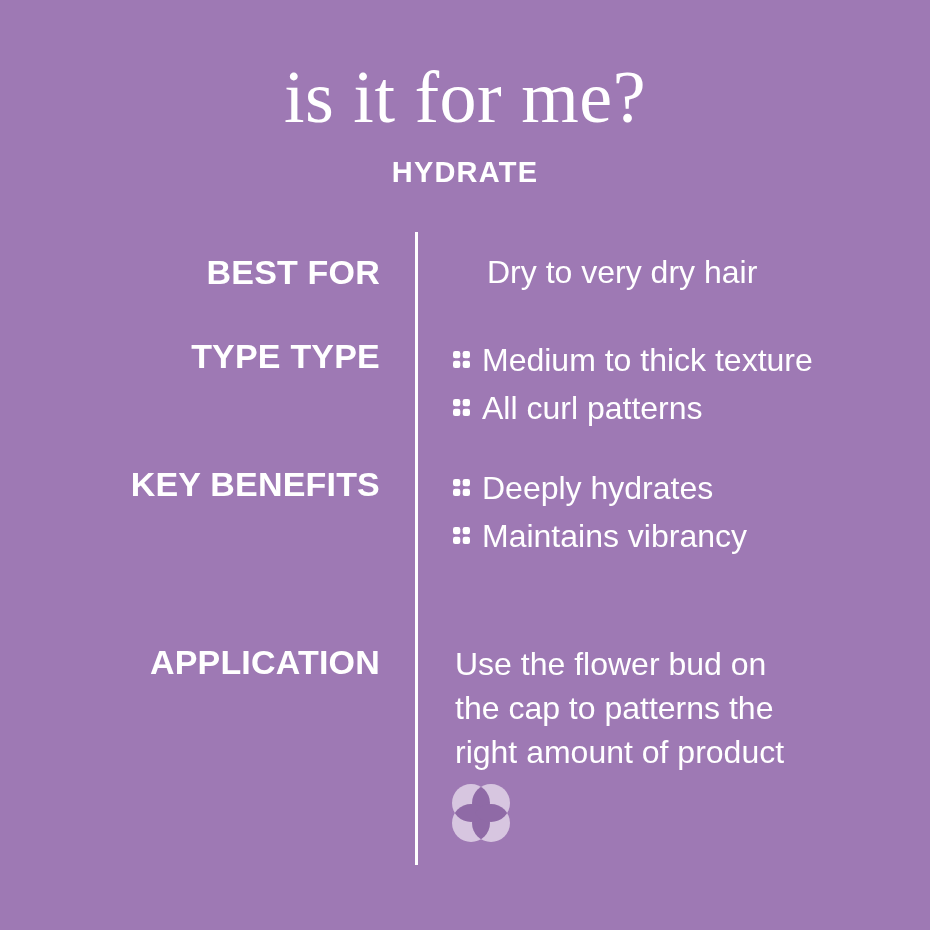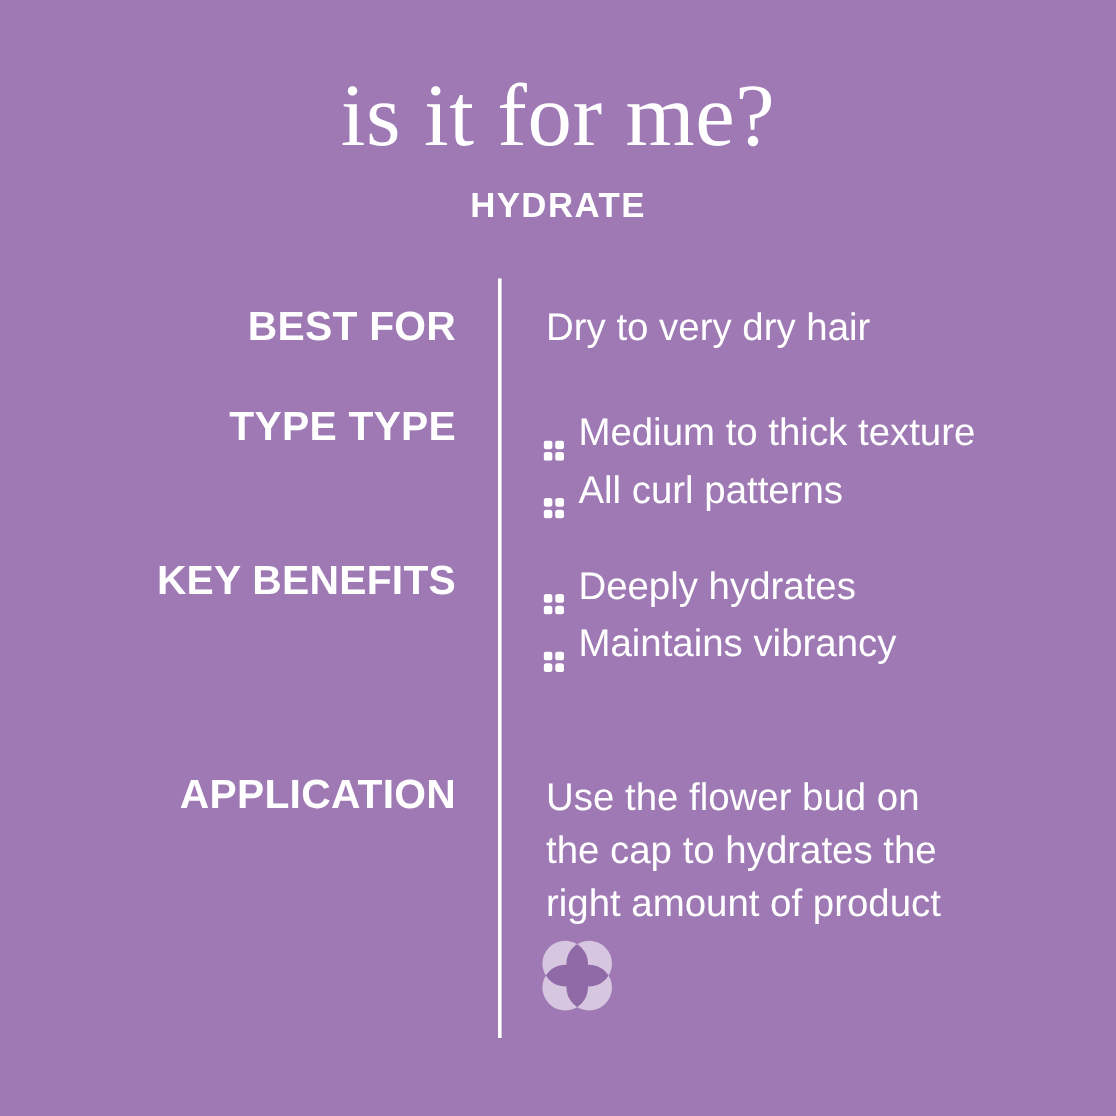--- a/index.html
+++ b/index.html
@@ -83,24 +83,25 @@
   .row-content {
     position: absolute;
     left: 453px;
     width: 450px;
   }
   .plain-line {
     font-size: 32px;
     line-height: 40px;
     color: #ffffff;
     padding-left: 2px;
+    margin-left: 32px;
   }
   .bullet-line {
     display: flex;
-    align-items: flex-end;
+    align-items: flex-start;
     font-size: 32px;
     line-height: 48px;
     color: #ffffff;
   }
   .bullet-icon {
     flex: 0 0 auto;
     width: 17px;
     height: 17px;
     margin-top: 15px;
     margin-right: 12px;
@@ -204,21 +205,21 @@
           </span>
           <span>Maintains vibrancy</span>
         </div>
       </div>
     </div>
 
     <div class="row" id="row-application">
       <div class="row-label">APPLICATION</div>
       <div class="row-content">
         <div class="para-line">Use the flower bud on</div>
-        <div class="para-line">the cap to hydrates the</div>
+        <div class="para-line">the cap to patterns the</div>
         <div class="para-line">right amount of product</div>
       </div>
     </div>
 
   </div>
 
   <div class="flower-wrap">
     <svg width="62" height="62" viewBox="0 0 62 62">
       <defs>
         <clipPath id="clipTL">

